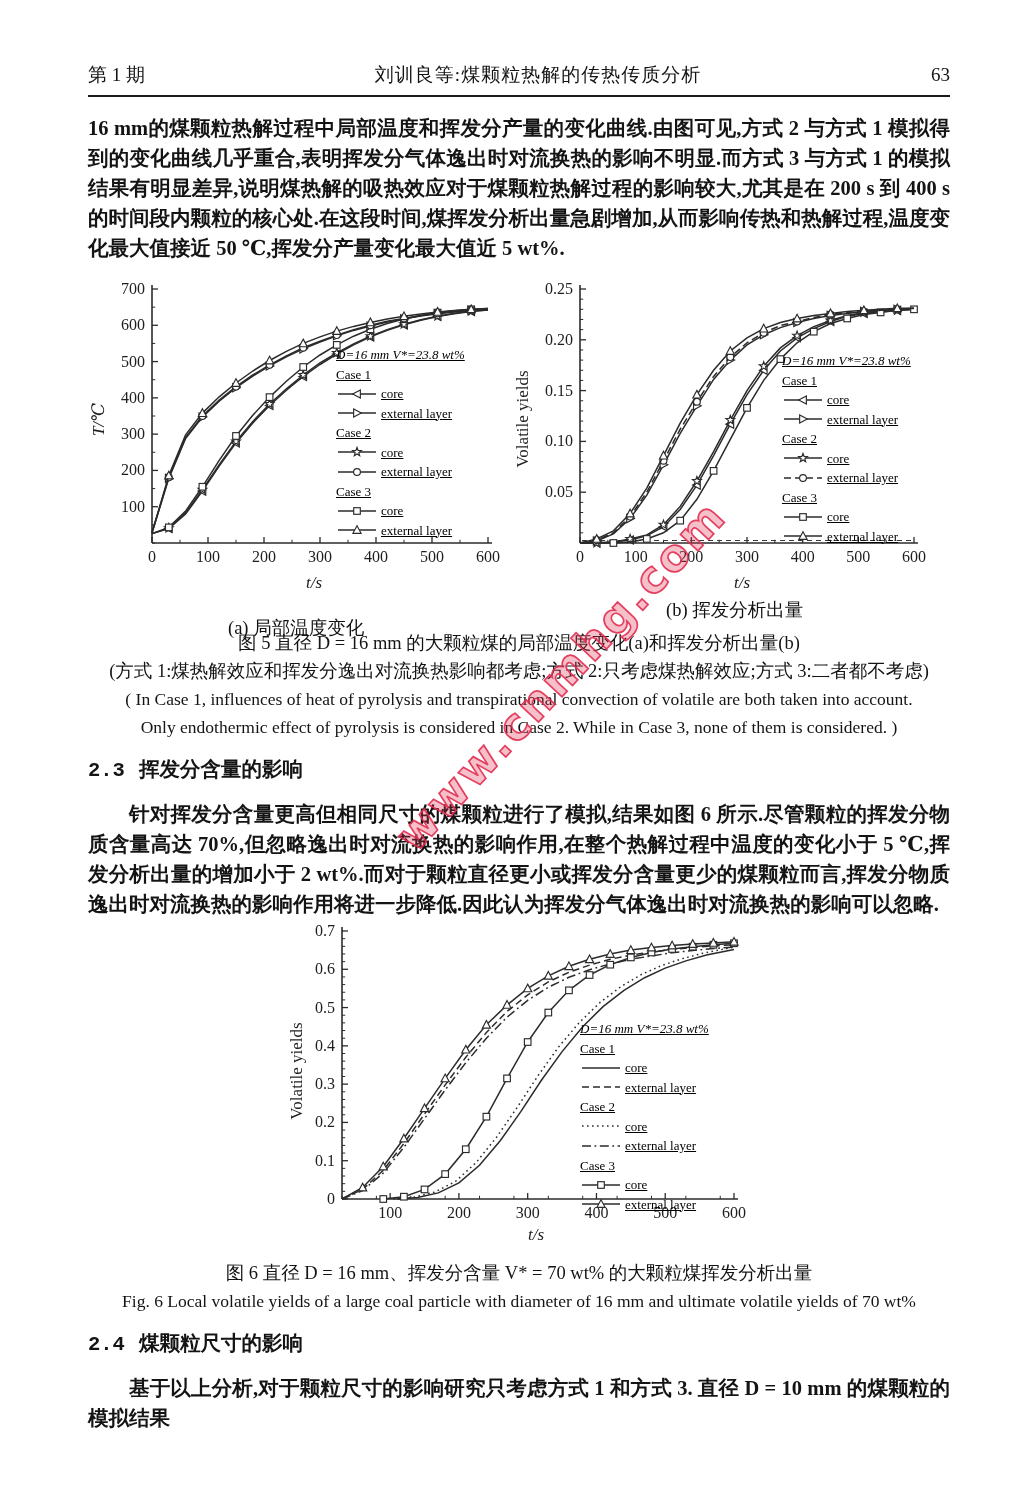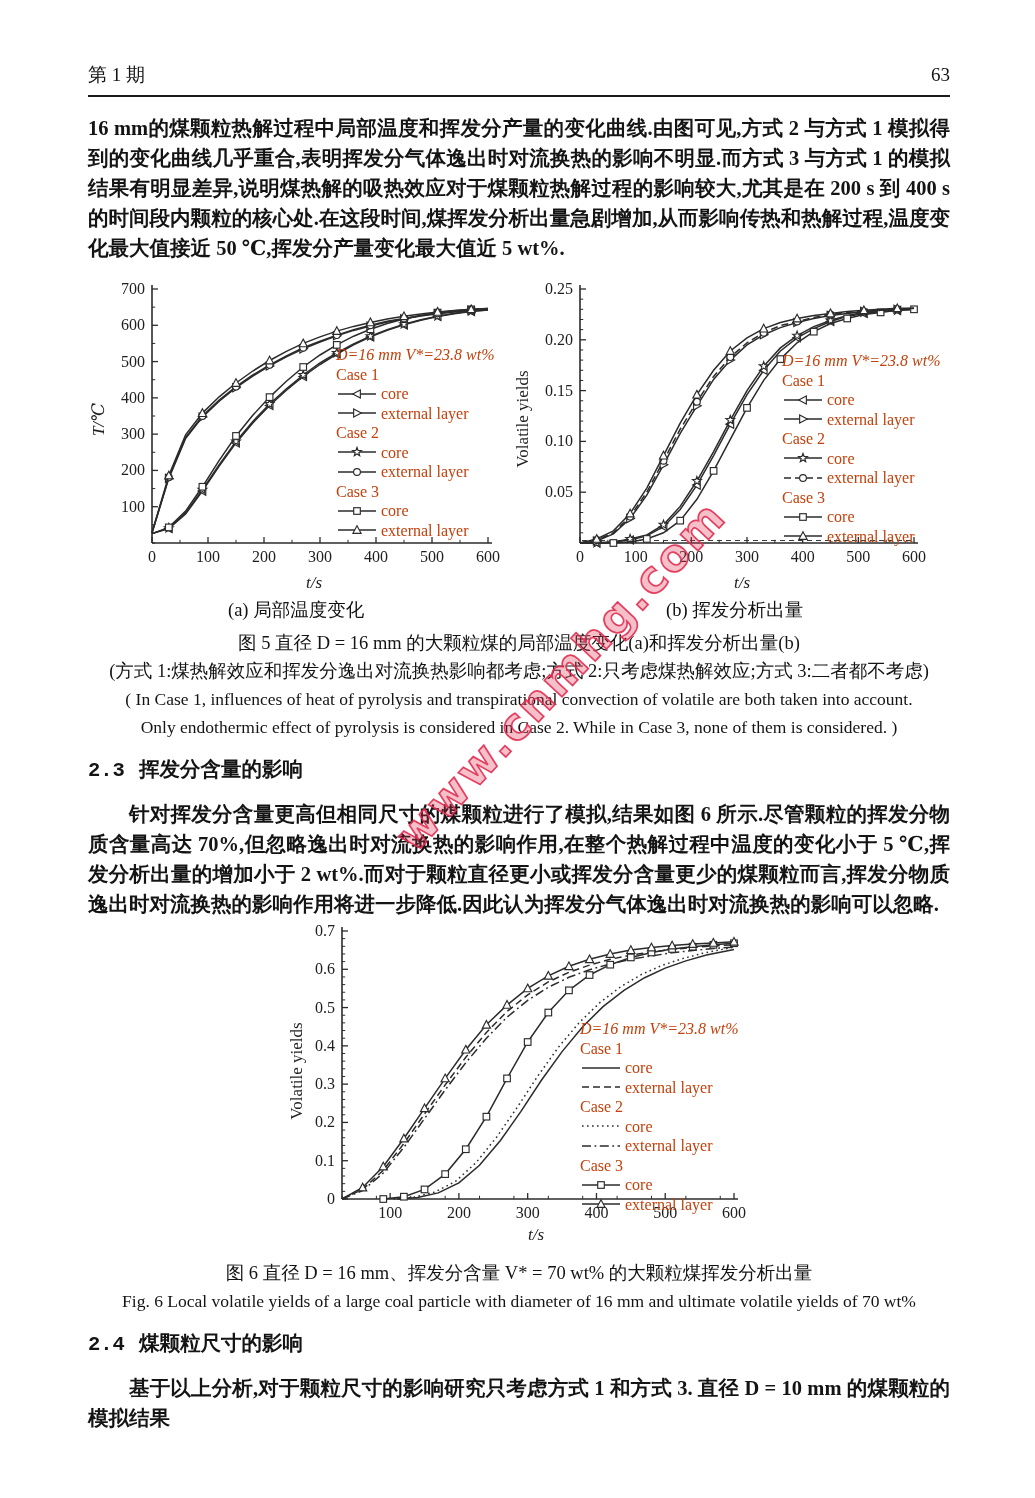--- a/index.html
+++ b/index.html
@@ -15,21 +15,21 @@
   p.body{font-size:20.5px;line-height:30px;text-align:justify;margin:16px 0 0 0;text-justify:inter-ideograph;font-weight:bold;}
   p.indent{text-indent:2em;}
   .fig-row{position:relative;margin-top:16px;}
   .fig5-row{height:344px;}
   .fig6-row{height:330px;margin-top:4px;}
   .chartbox{position:absolute;top:0;}
   .chartbox svg{display:block;}
   .ylab{position:absolute;transform:rotate(-90deg);transform-origin:center;font-size:17px;font-style:italic;color:#222;white-space:nowrap;}
   .xlab{position:absolute;font-size:17px;color:#222;font-style:italic;}
   .subcap{position:absolute;font-size:18.5px;color:#111;white-space:nowrap;}
-  .legend{position:absolute;font-size:16px;line-height:19.5px;color:#c2410c;white-space:nowrap;}
+  .legend{position:absolute;font-size:13px;line-height:19.5px;color:#000000;white-space:nowrap;text-decoration:underline;}
   .legend .lg-title{font-style:italic;}
   .legend .lg-group{margin:0;}
   .legend .lg-item{display:flex;align-items:center;}
   .legend .lg-item svg{margin-right:3px;}
   .captions{text-align:center;margin-top:6px;}
   .cap-zh{font-size:18.5px;line-height:28px;}
   .cap-en{font-size:17.5px;line-height:28px;}
   h3.sec{font-size:20.5px;font-weight:bold;margin:14px 0 0 0;font-family:Liberation Mono, monospace;}
   h3.sec .num{margin-right:14px;}
   .watermark{
@@ -42,20 +42,21 @@
   }
   .tick-label{font-family:"Liberation Serif","DejaVu Serif",serif;}
 </style>
 </head>
 <body>
 
 <div class="content">
 
   <div class="pg-header">
     <span>第 1 期</span>
+    <span class="run-title">刘训良等:煤颗粒热解的传热传质分析</span>
     <span>63</span>
   </div>
   <div class="rule"></div>
 
   <p class="body">16 mm的煤颗粒热解过程中局部温度和挥发分产量的变化曲线.由图可见,方式 2 与方式 1 模拟得到的变化曲线几乎重合,表明挥发分气体逸出时对流换热的影响不明显.而方式 3 与方式 1 的模拟结果有明显差异,说明煤热解的吸热效应对于煤颗粒热解过程的影响较大,尤其是在 200 s 到 400 s 的时间段内颗粒的核心处.在这段时间,煤挥发分析出量急剧增加,从而影响传热和热解过程,温度变化最大值接近 50 ℃,挥发分产量变化最大值近 5 wt%.</p>
 
   <div class="fig-row fig5-row">
     <div class="chartbox" style="left:8px;width:420px;">
       <svg width="420" height="300">
           <line x1="56" y1="6" x2="56" y2="264" stroke="#2b2b2b" stroke-width="1.6"></line>
@@ -164,21 +165,21 @@
           <path fill="#fff" stroke="#2b2b2b" stroke-width="1.15" d="M173.6,77.18285714285715 L177.685,84.83685714285714 L169.515,84.83685714285714 Z"></path>
           <path fill="#fff" stroke="#2b2b2b" stroke-width="1.15" d="M207.20000000000002,60.12857142857145 L211.28500000000003,67.78257142857144 L203.115,67.78257142857144 Z"></path>
           <path fill="#fff" stroke="#2b2b2b" stroke-width="1.15" d="M240.8,47.79142857142857 L244.88500000000002,55.445428571428565 L236.715,55.445428571428565 Z"></path>
           <path fill="#fff" stroke="#2b2b2b" stroke-width="1.15" d="M274.4,39.08285714285715 L278.48499999999996,46.73685714285715 L270.315,46.73685714285715 Z"></path>
           <path fill="#fff" stroke="#2b2b2b" stroke-width="1.15" d="M308,32.9142857142857 L312.085,40.56828571428569 L303.915,40.56828571428569 Z"></path>
           <path fill="#fff" stroke="#2b2b2b" stroke-width="1.15" d="M341.59999999999997,28.559999999999985 L345.68499999999995,36.213999999999984 L337.515,36.213999999999984 Z"></path>
           <path fill="#fff" stroke="#2b2b2b" stroke-width="1.15" d="M375.2,26.019999999999992 L379.28499999999997,33.67399999999999 L371.115,33.67399999999999 Z"></path>
         </svg>
       <div class="ylab" style="left:-14px;top:130px;">T/℃</div>
       <div class="xlab" style="left:210px;top:294px;">t/s</div>
-      <div class="subcap" style="left:132px;top:318px;">(a) 局部温度变化</div>
+      <div class="subcap" style="left:132px;top:336px;">(a) 局部温度变化</div>
       <div class="legend" style="left:240px;top:66px;">
           <div class="lg-title">D=16 mm V*=23.8 wt%</div>
           <div class="lg-group">Case 1</div>
           <div class="lg-item">
             <svg width="42" height="12">
               <line x1="2" y1="6" x2="40" y2="6" stroke="#2b2b2b" stroke-width="1.4"></line>
               <path fill="#fff" stroke="#2b2b2b" stroke-width="1.15" d="M16.7,6 L24.354,1.915 L24.354,10.085 Z"></path>
             </svg>
             <span>core</span>
           </div>

